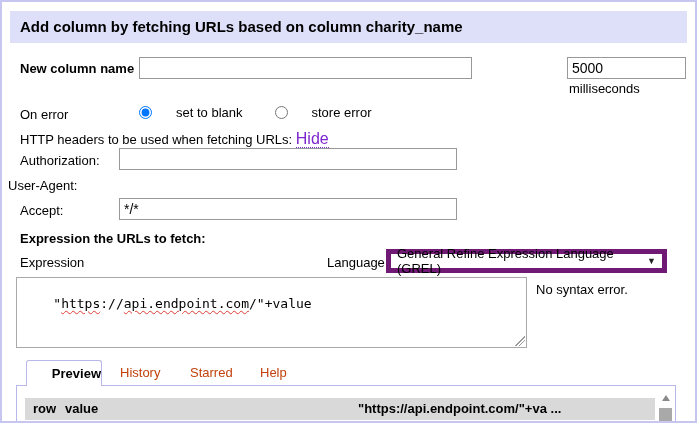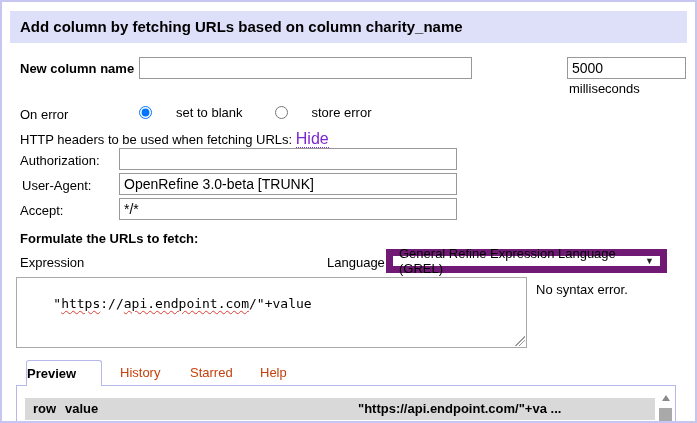--- a/index.html
+++ b/index.html
@@ -26,21 +26,21 @@
   .radio-group input:first-child { margin-left:0; }
   .chk-group { position:absolute; display:flex; align-items:center; gap:7px; font-size:13px; }
   .hdr-line { position:absolute; left:18px; top:128px; font-size:13px; }
   .link {
     color:#7c26cd; font-size:16px; text-decoration:none;
     border-bottom:1px dotted #7c26cd; cursor:pointer;text-align:center;
   }
   .section-heading { position:absolute; font-size:13px; font-weight:bold; }
   .select-box {
     position:absolute; left:384px; top:247px; width:281px; height:24px;
-    border:7px solid #701a75; background:#fff; font-size:13px;
+    border:5px solid #701a75; background:#fff; font-size:13px;
     display:flex; align-items:center; padding:0 6px; cursor:default;
   }
   .select-box .arrow { margin-left:auto; font-size:9px; color:#222; }
   .expr-editor {
     position:absolute; left:14px; top:275px; width:511px; height:71px;
     border:1px solid #a9a9a9; background:#fff;
     font-family:"DejaVu Sans Mono", monospace; font-size:13px;
     padding:3px 5px; white-space:pre-wrap; overflow:hidden;
   }
   .squiggle { text-decoration:underline wavy #e03c31 1px; text-underline-offset:2px; }
@@ -48,21 +48,21 @@
     position:absolute; right:1px; bottom:1px; width:10px; height:10px;
     background:
       linear-gradient(135deg, transparent 0 50%, #999 50% 57%, transparent 57% 68%, #999 68% 75%, transparent 75%);
   }
   .status-text { position:absolute; left:534px; top:280px; font-size:13px; color:#000000; }
   .tab {
     position:absolute; top:358px; height:26px; font-size:13px; line-height:25px;
     cursor:pointer;
   }
   .tab.active {
-    left:24px; width:76px; text-align:left; font-weight:bold; background:#fff;
+    left:24px; width:76px; text-align:right; font-weight:bold; background:#fff;
     border:1px solid #b7b7ec; border-bottom:none; border-radius:3px 3px 0 0; z-index:2;
   }
   .tab.link-tab { color:#c2410c; top:361px; height:20px; line-height:20px; }
   .preview-panel {
     position:absolute; left:14px; top:383px; width:660px; height:45px;
     border:1px solid #b7b7ec; background:#fff; z-index:1;
   }
   .tbl-header {
     position:absolute; left:8px; top:12px; width:630px; height:22px;
     background:#d9d9d9; font-size:13px; font-weight:bold; line-height:22px;
@@ -102,27 +102,26 @@
   </div>
 
   <div class="hdr-line">
     <span>HTTP headers to be used when fetching URLs:</span>
     <a class="link">Hide</a>
   </div>
 
   <div class="lbl" style="left:18px; top:151px;">Authorization:</div>
   <input class="txt-input" style="left: 117px; top: 146px; width: 338px;" type="text" value="">
 
-  <div class="lbl" style="left:20px; top:176px;">User-Agent:</div>
-  <input class="txt-input" style="left: 117px; top: 171px; width: 338px;" type="text" value="OpenRefine 3.0-beta [TRUNK]">
+  <div class="lbl" style="left:6px; top:176px;">User-Agent:</div>
 
   <div class="lbl" style="left:18px; top:201px;">Accept:</div>
   <input class="txt-input" style="left: 117px; top: 196px; width: 338px;" type="text" value="*/*">
 
-  <div class="section-heading" style="left:18px; top:229px; position:absolute;">Formulate the URLs to fetch:</div>
+  <div class="section-heading" style="left:18px; top:229px; position:absolute;">Expression the URLs to fetch:</div>
 
   <div class="lbl" style="left:18px; top:253px;">Expression</div>
   <div class="lbl" style="left:325px; top:253px;">Language</div>
   <div class="select-box">
     <span>General Refine Expression Language (GREL)</span>
     <span class="arrow">▼</span>
   </div>
 
   <div class="expr-editor">
     <span><span>"</span><span class="squiggle">https</span><span>://</span><span class="squiggle">api.endpoint.com</span><span>/"+value</span></span>

